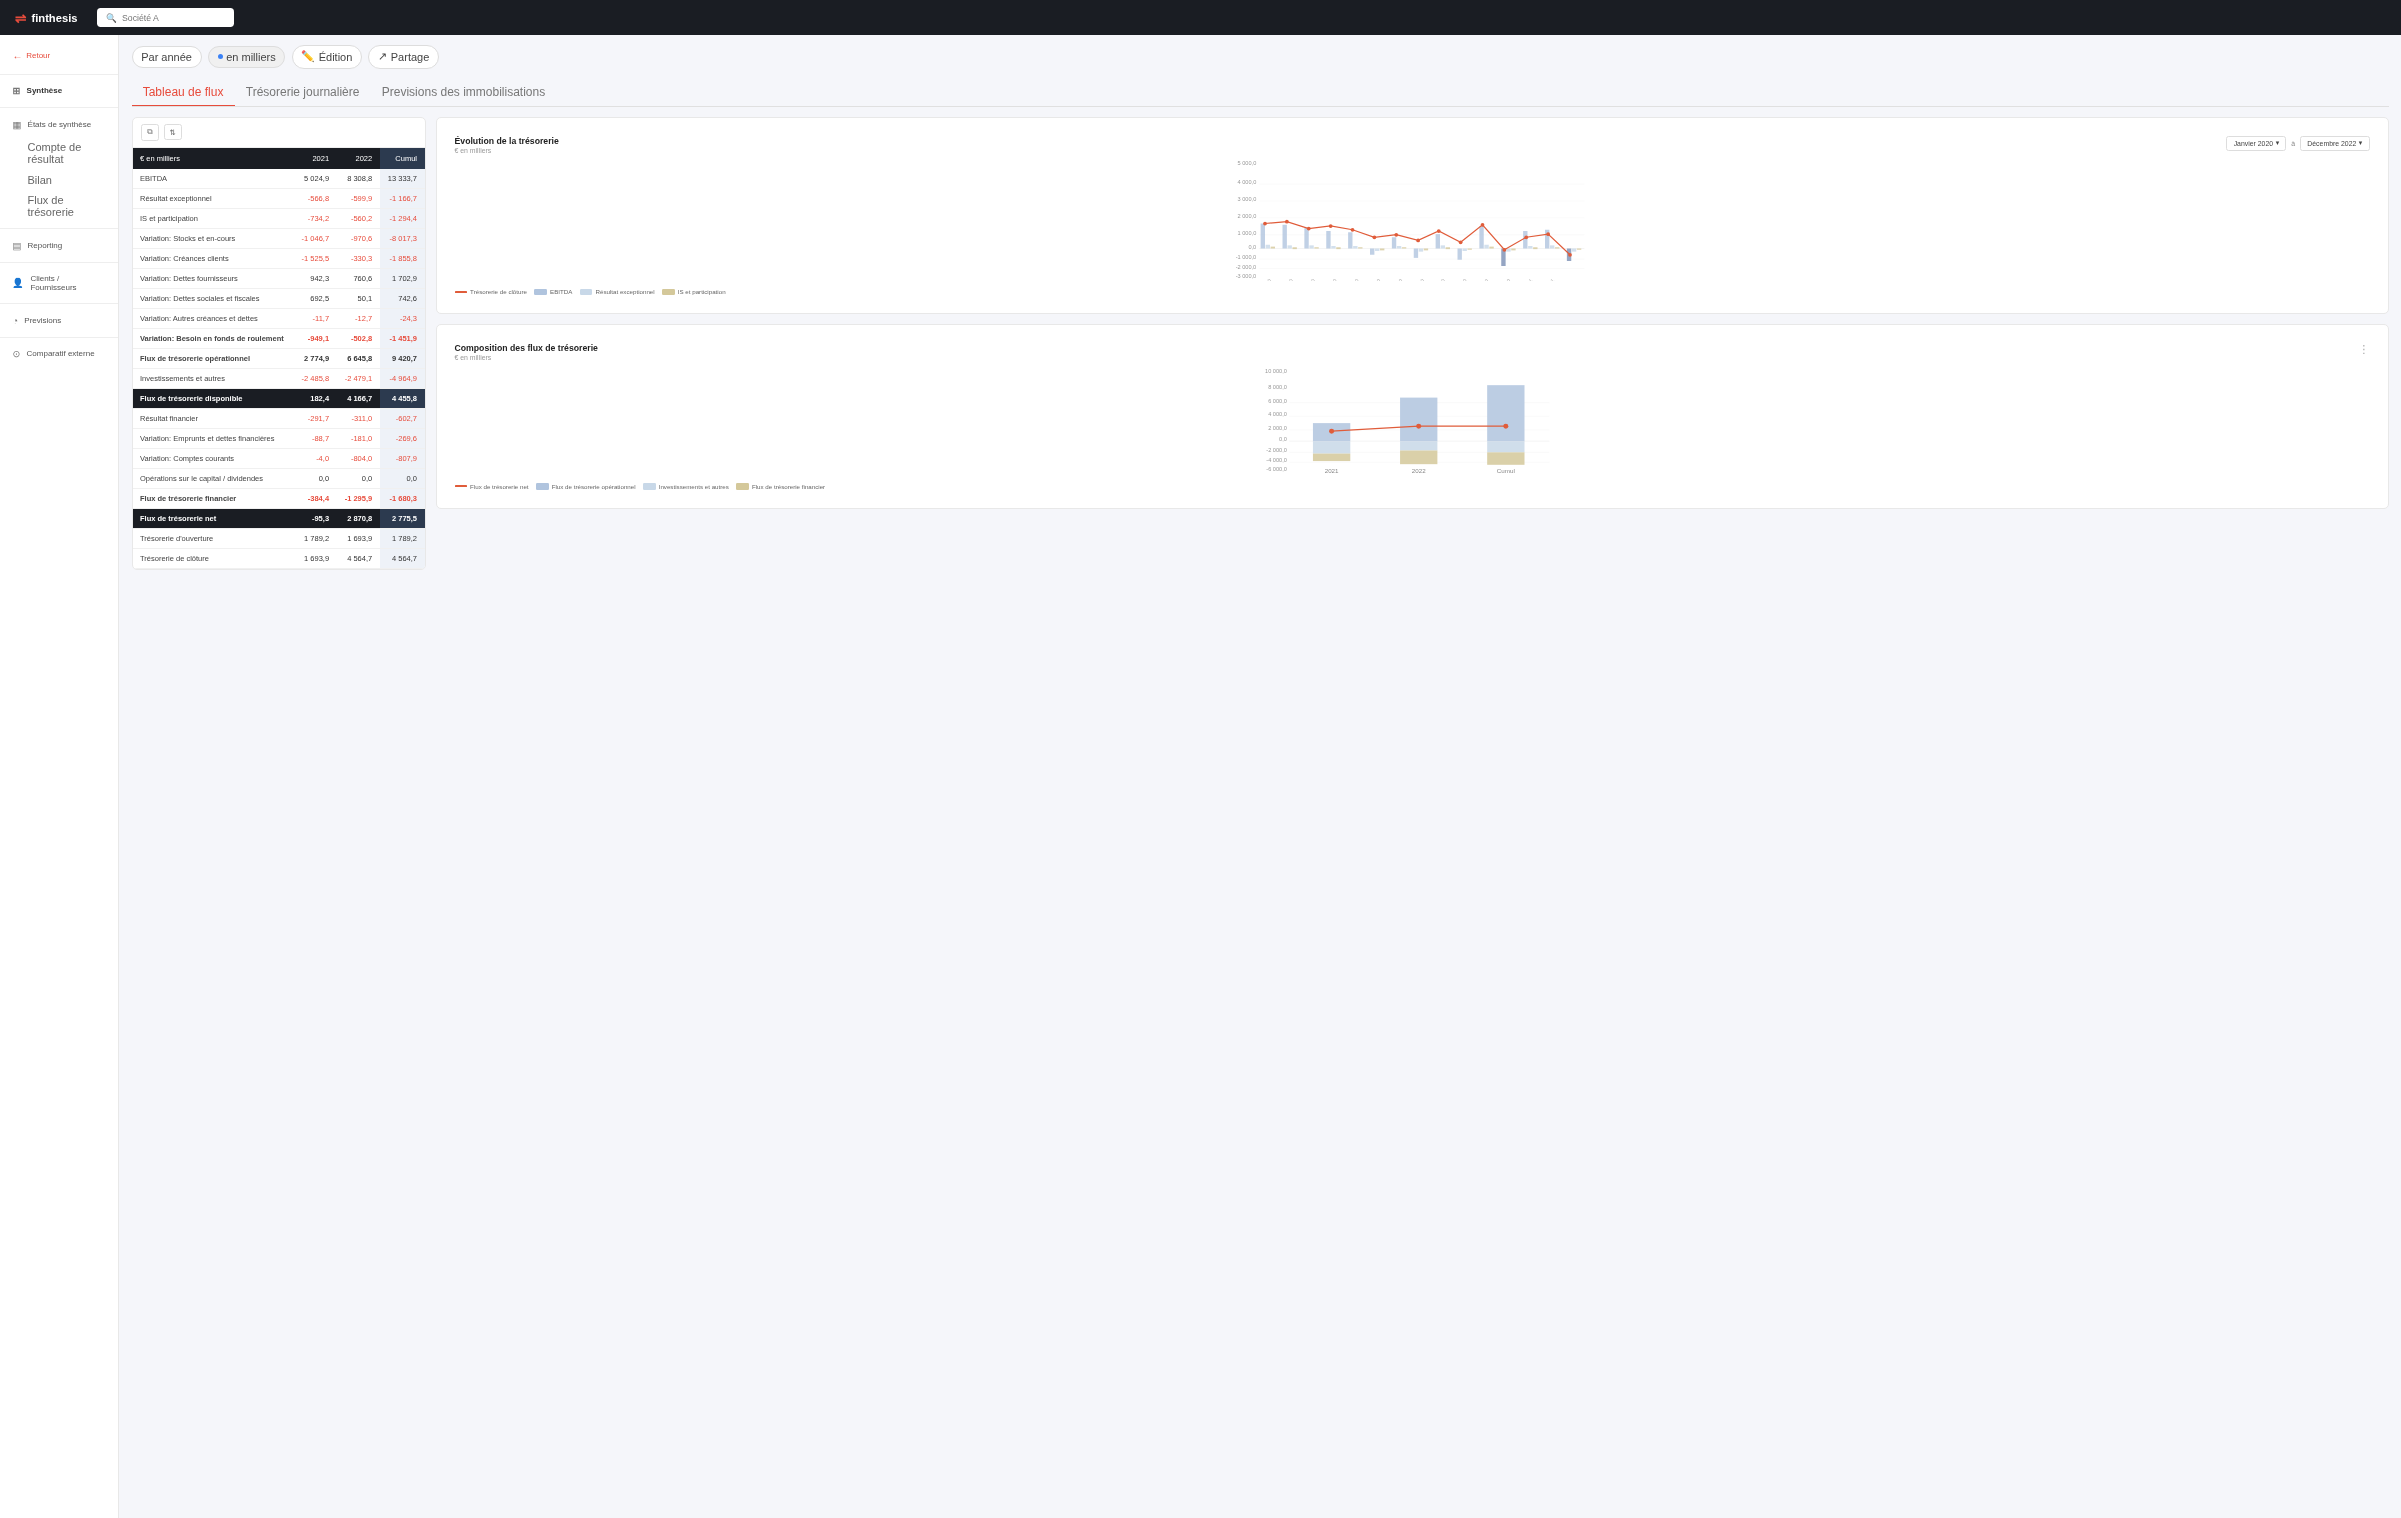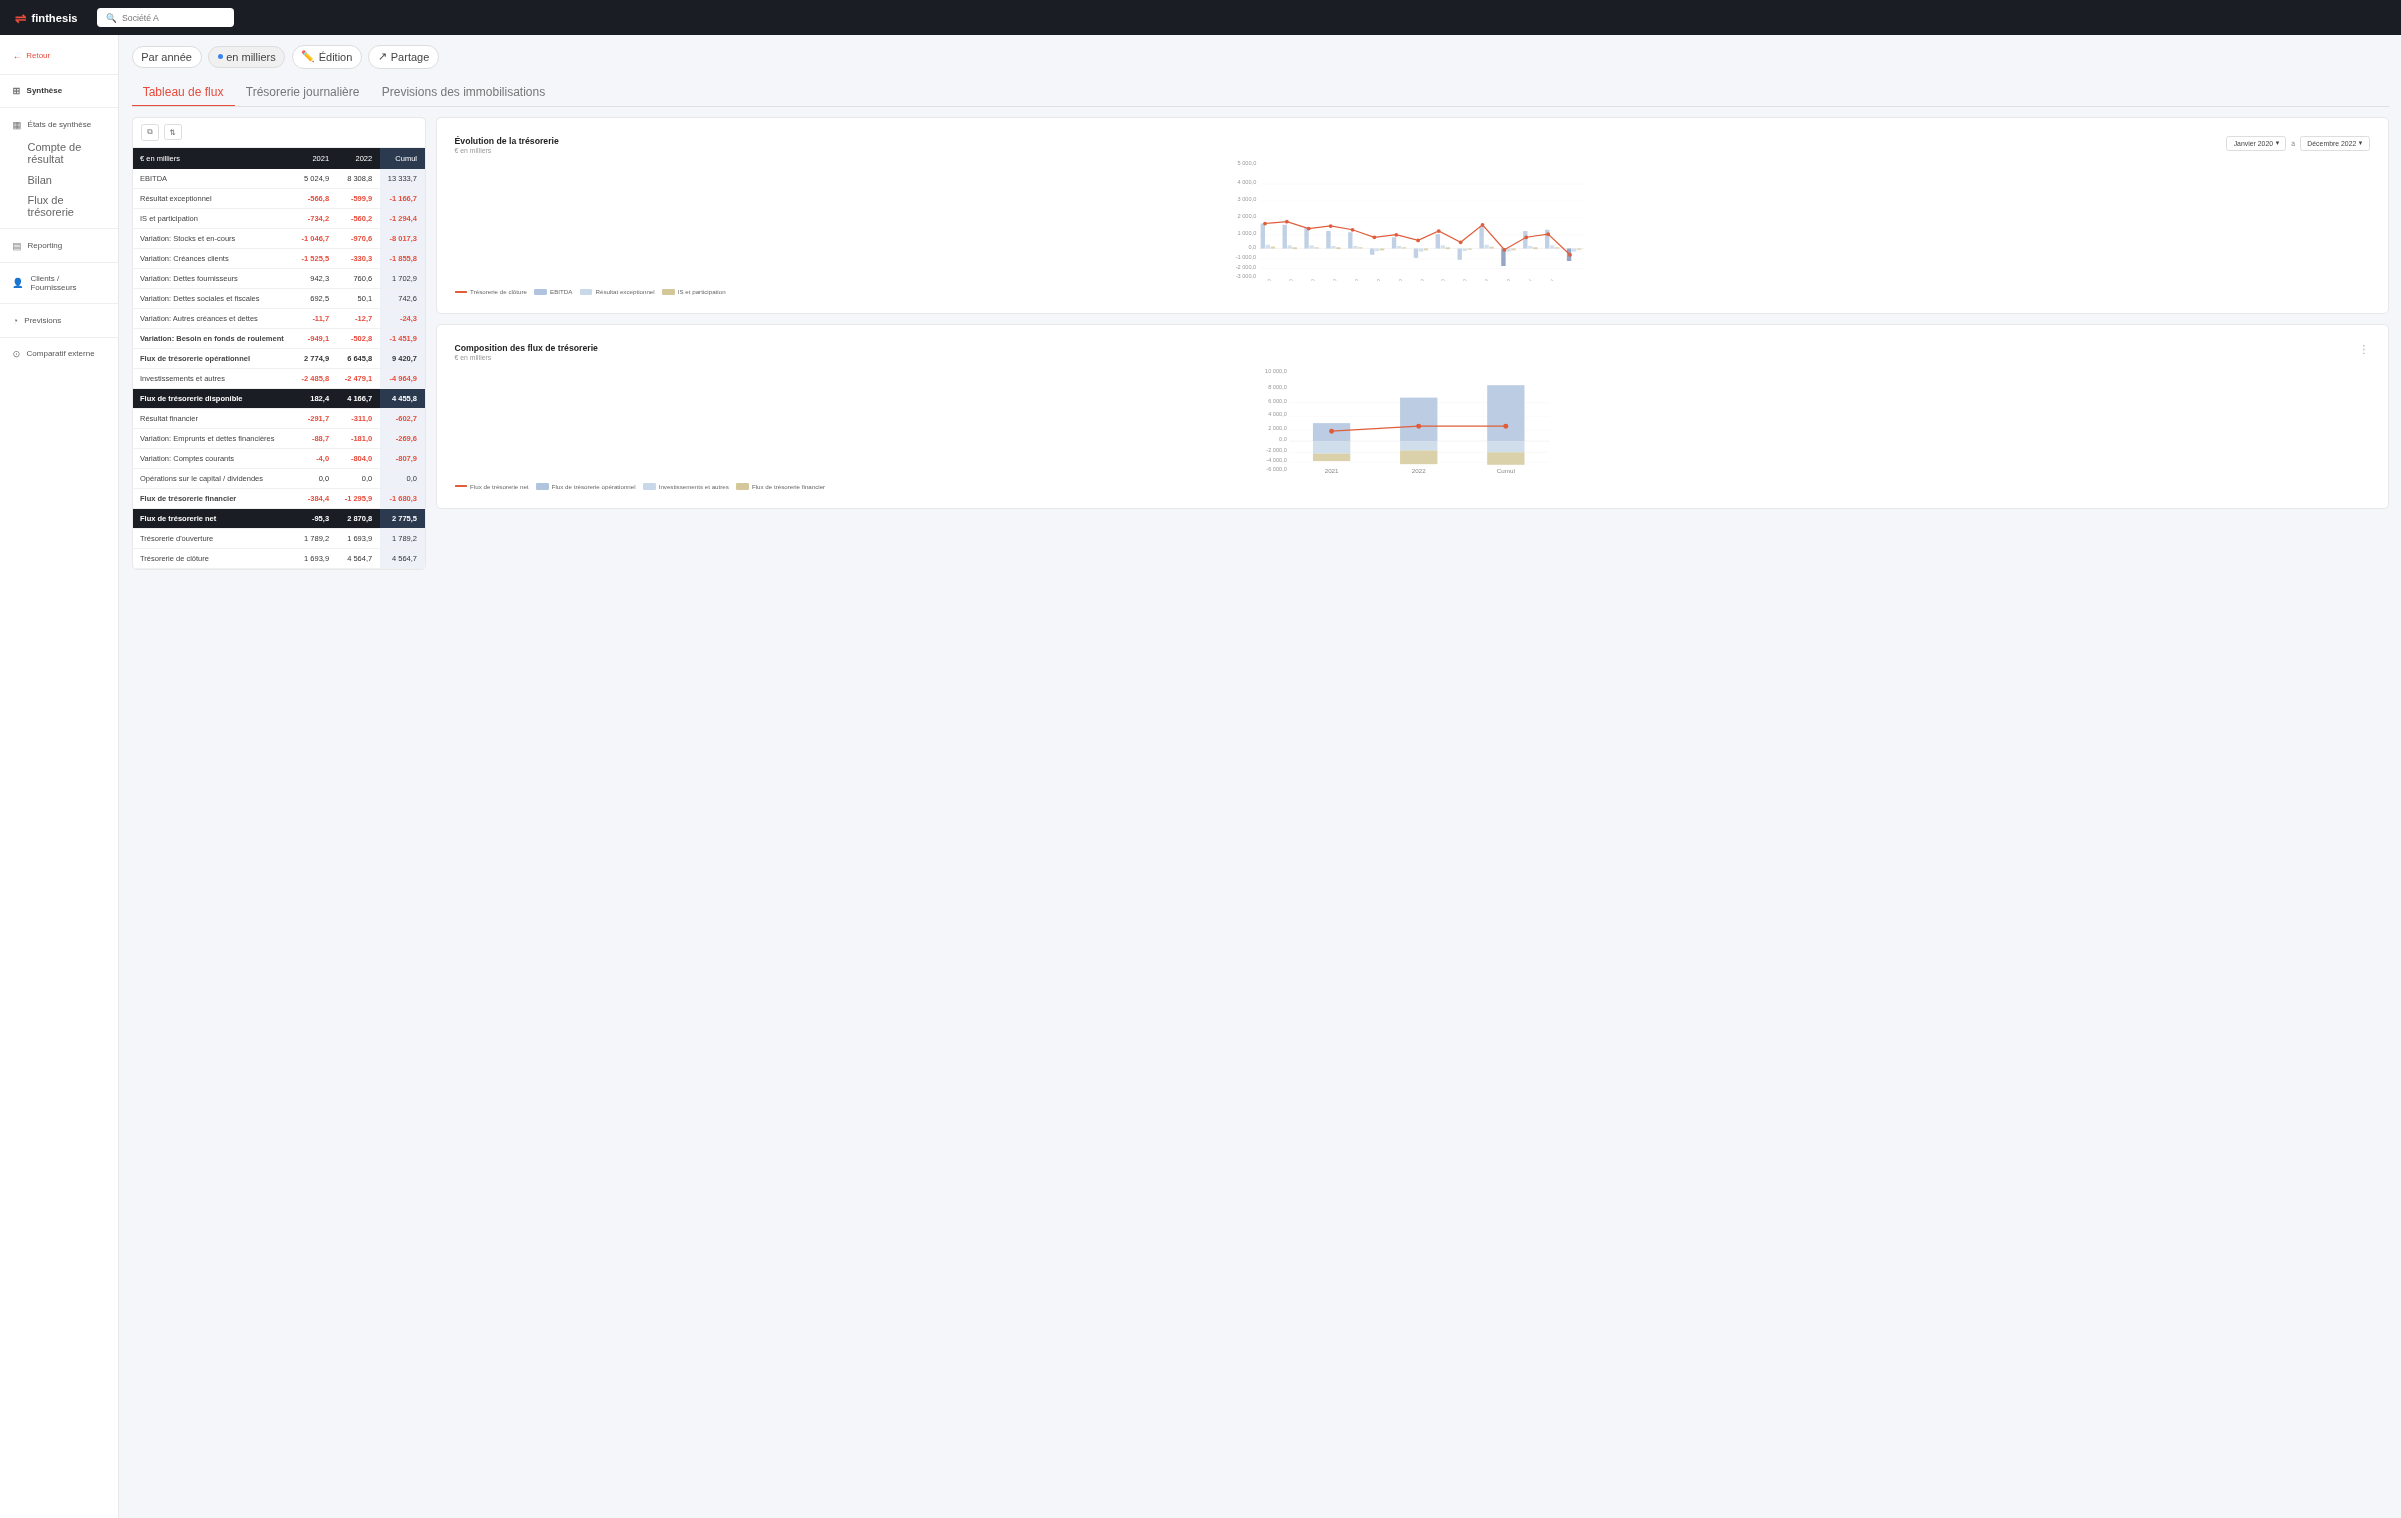--- a/index.html
+++ b/index.html
@@ -51,21 +51,21 @@
     table { width: 100%; border-collapse: collapse; font-size: 7.5px; }
     thead tr { background: #1a1d23; color: white; }
     thead th { padding: 6.2px 7.5px; text-align: right; font-weight: 500; font-size: 7.5px; }
     thead th:first-child { text-align: left; }
     tbody tr { border-bottom: 0.6px solid #f0f0f0; }
     tbody td { padding: 5px 7.5px; text-align: right; color: #333; }
     tbody td:first-child { text-align: left; color: #444; }
     .row-bold td { font-weight: 700; }
     .row-dark { background: #1a1d23 !important; margin-top: 44px; }
     .row-dark td { color: white !important; font-weight: 700; }
-    .negative { color: #e74c3c !important; font-weight: bold; }
+    .negative { color: #e74c3c !important; }
     .col-cumul { background: #eef2f8; }
     .col-cumul-dark { background: #2c3a4f; }
 
     
     .right-panel { flex: 1; display: flex; flex-direction: column; gap: 10px; }
     
     
     .chart-card { background: white; border-radius: 5px; border: 0.6px solid #e8e8e8; padding: 18px; }
     .chart-header { display: flex; align-items: flex-start; justify-content: space-between; margin-bottom: 2.5px; }
     .chart-title { font-size: 8.7px; font-weight: 600; color: #222; }

